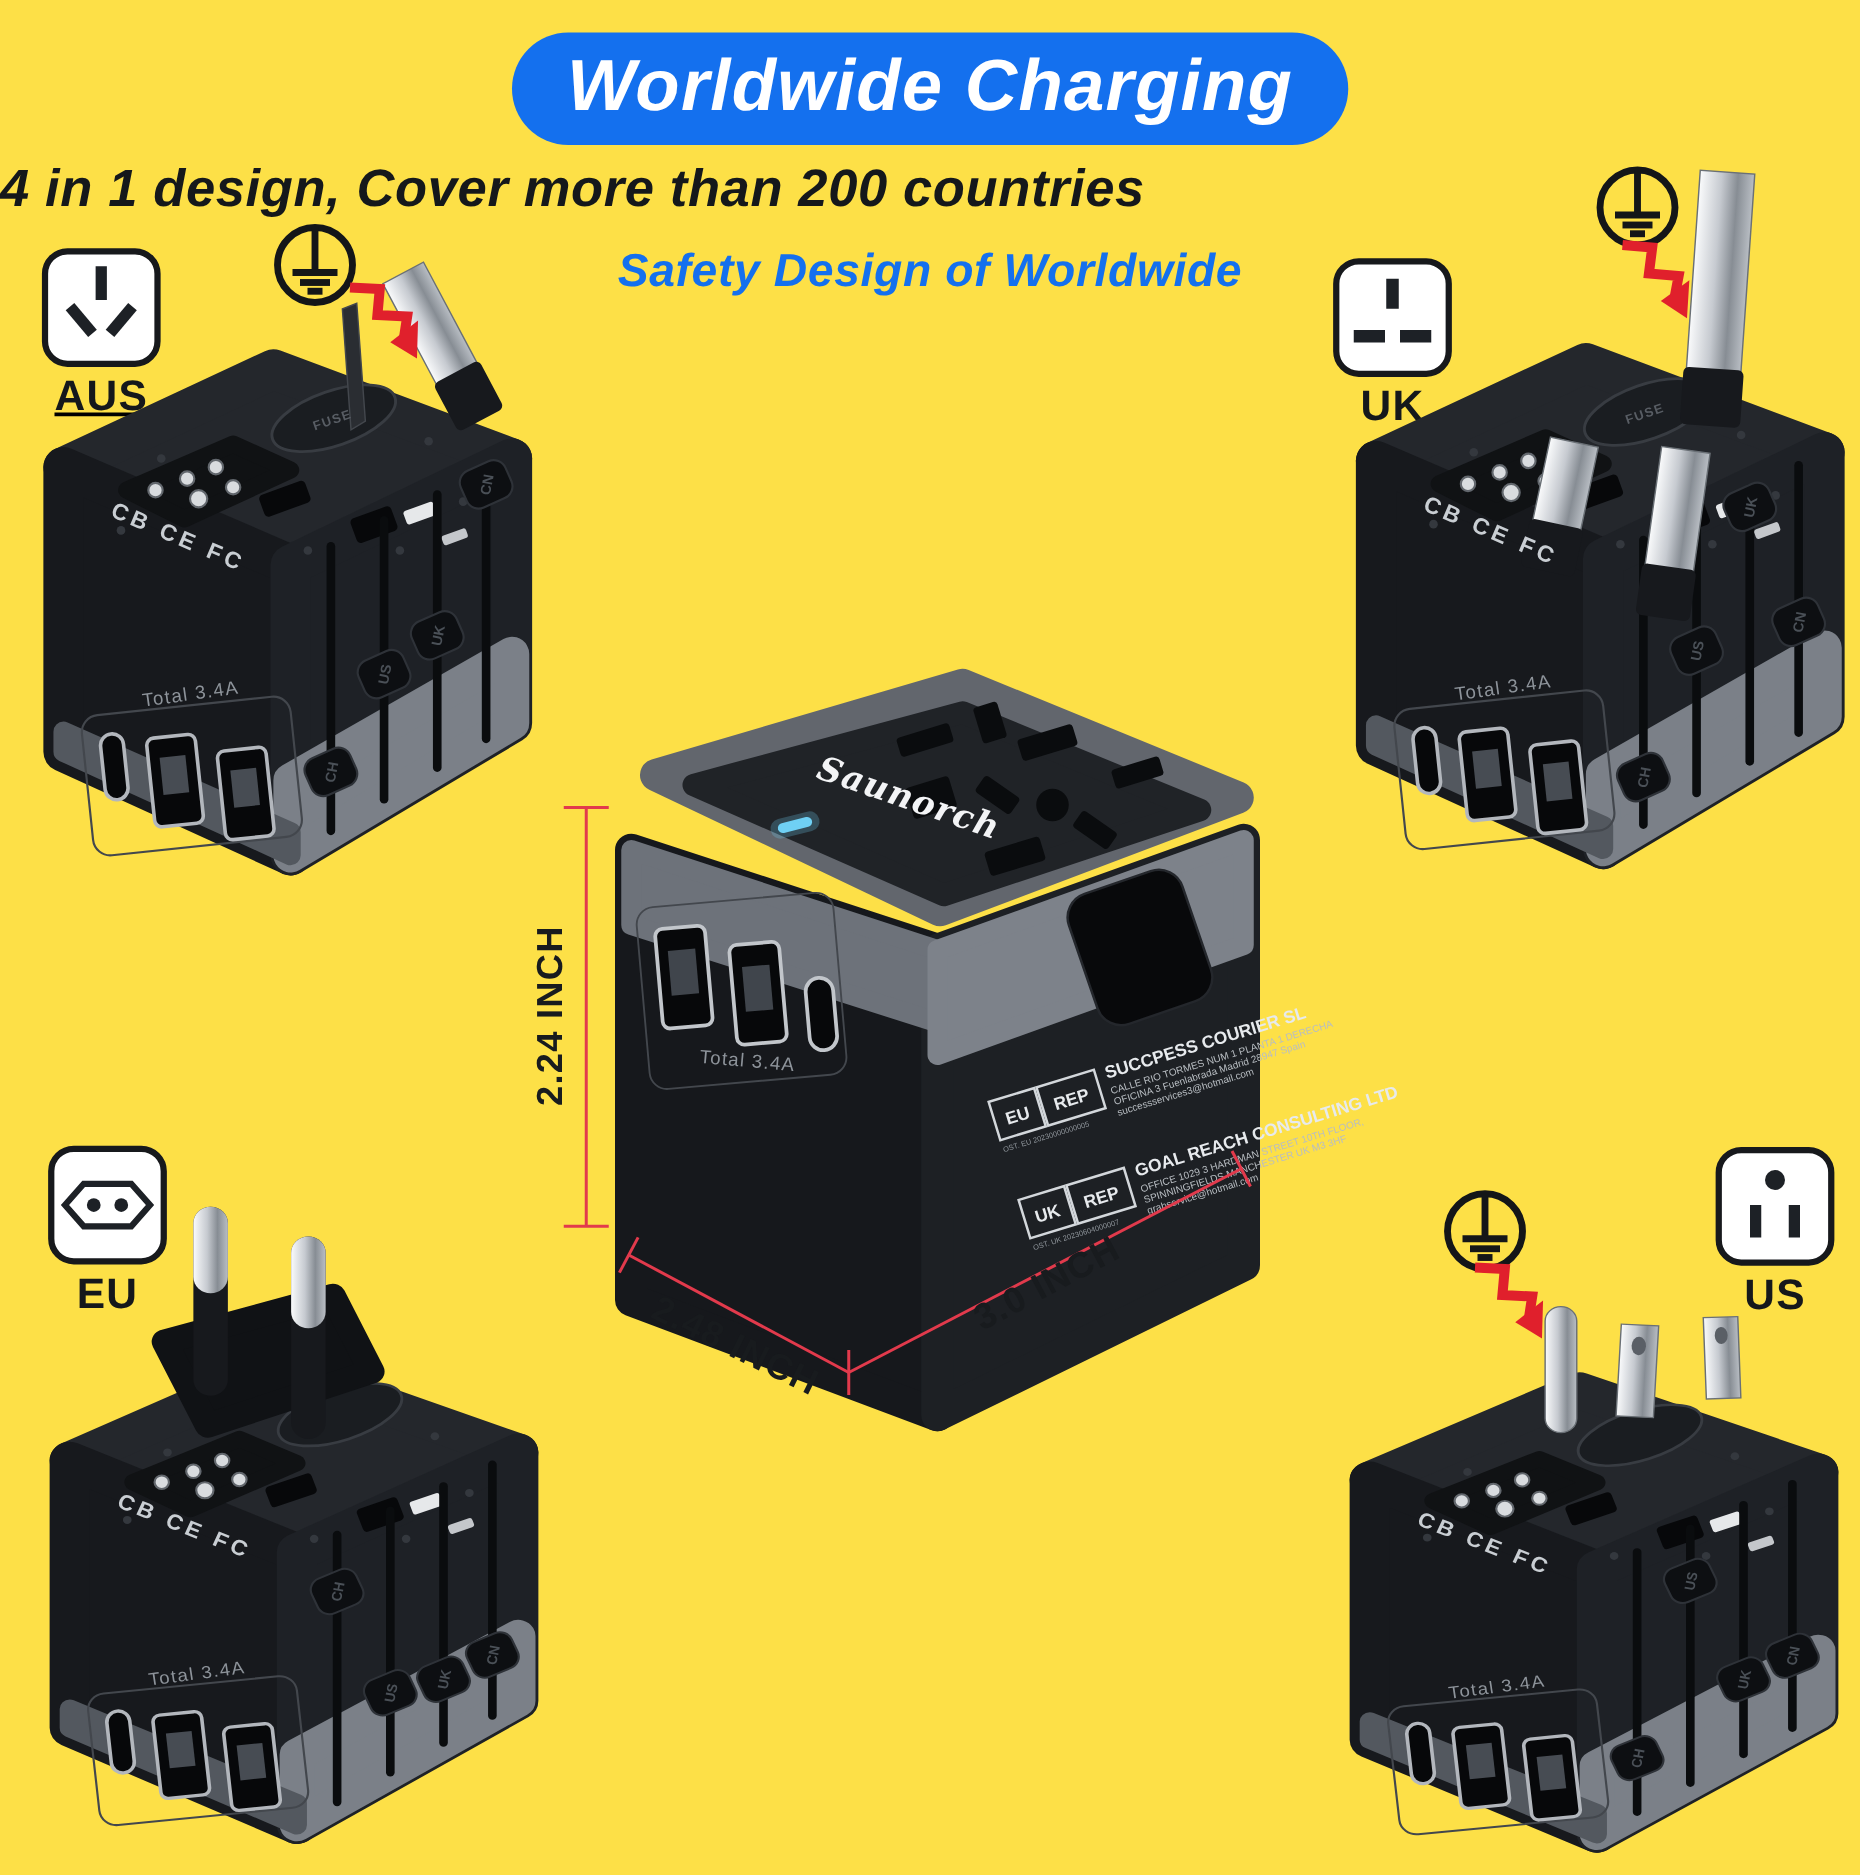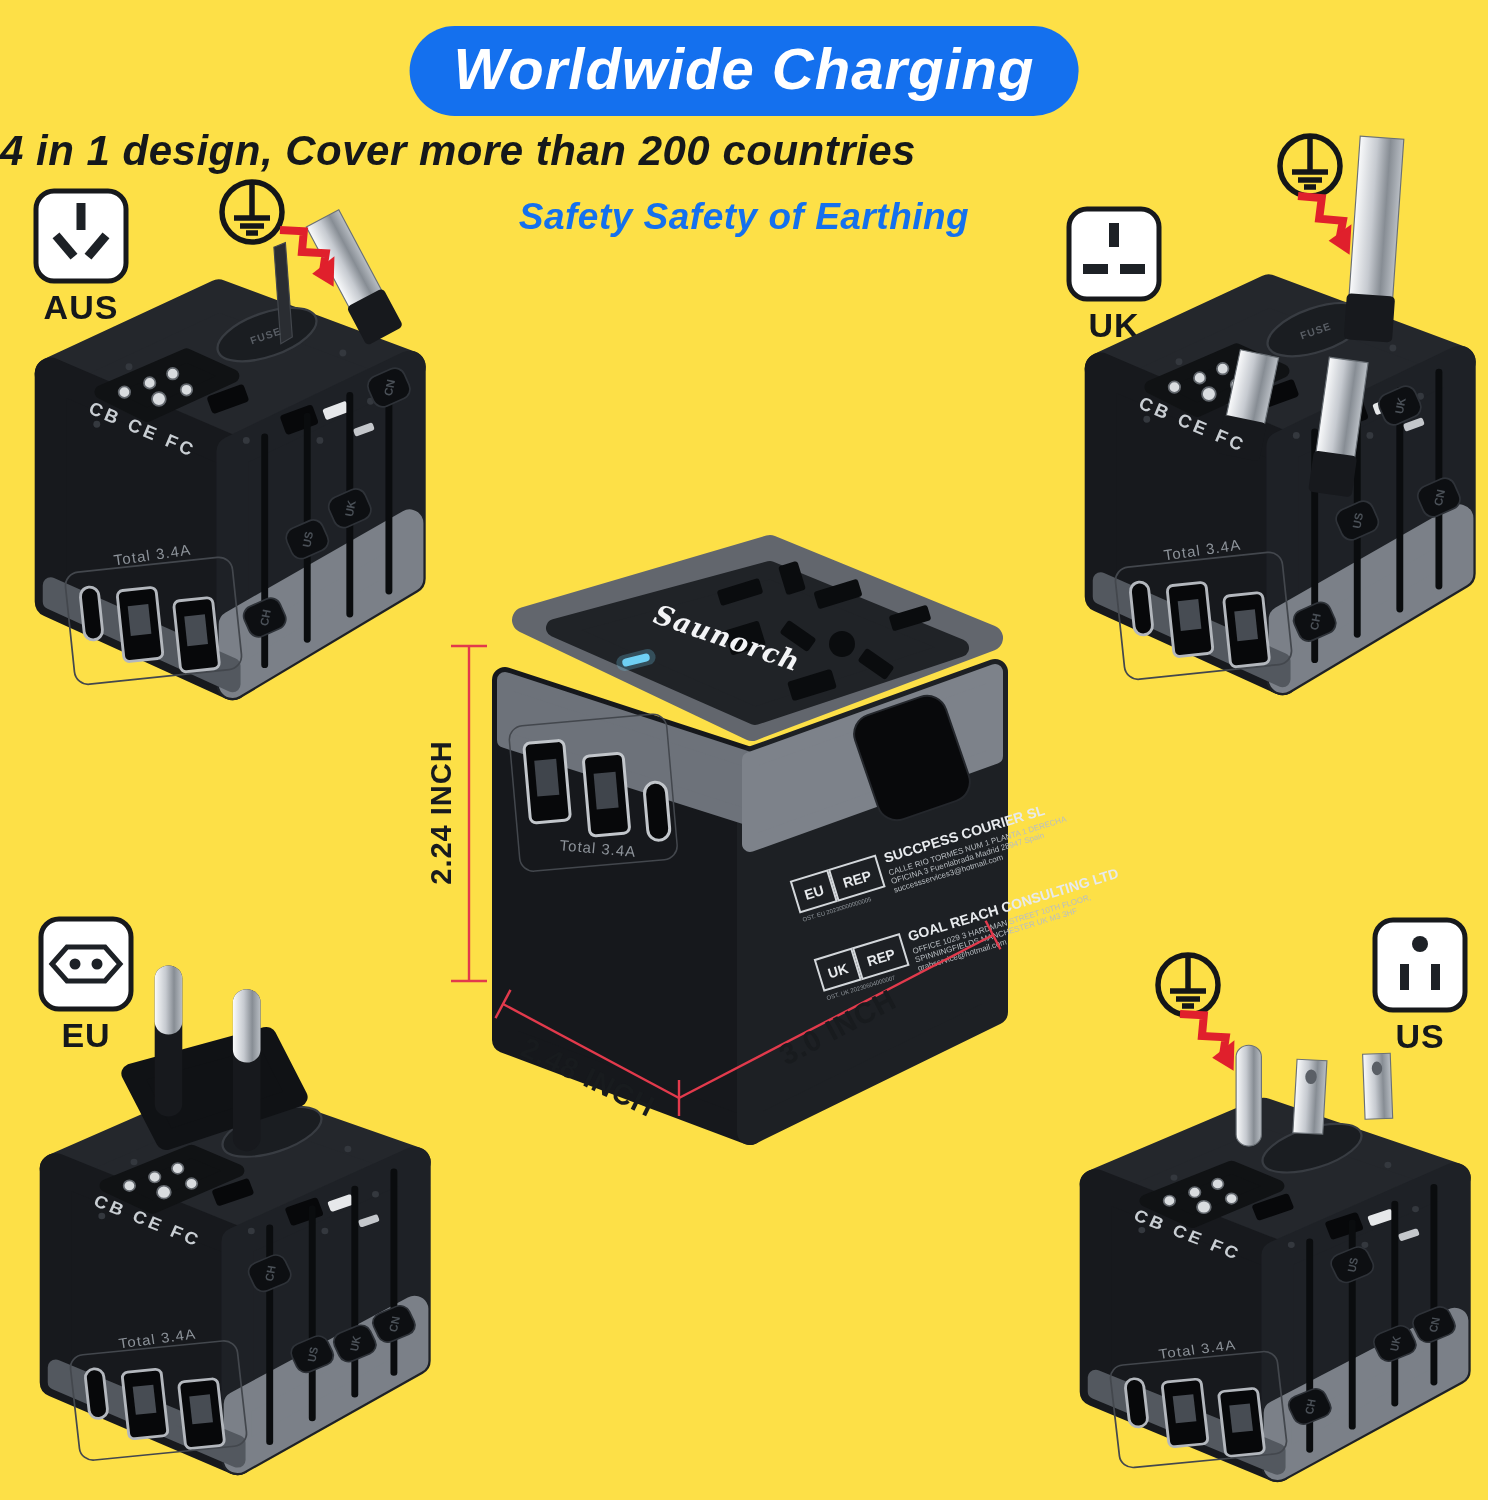--- a/index.html
+++ b/index.html
@@ -19,21 +19,21 @@
     font:italic 700 42px/1 "Liberation Sans",sans-serif;color:#15181b;letter-spacing:.5px;
   }
   .tagline{
     position:absolute;left:0;right:0;top:198px;text-align:center;
     font:italic 700 37px/1 "Liberation Sans",sans-serif;color:#1470ee;letter-spacing:.5px;
   }
   
   .plug-card{position:absolute;width:96px;}
   .plug-card svg{display:block;}
   .plug-label{margin-top:6px;text-align:center;font:600 34px/1 "Liberation Sans",sans-serif;color:#15181b;letter-spacing:1px;}
-  #card-aus{left:33px;top:188px;}
+  #card-aus{left:33px;top:198px;text-decoration:underline;}
   #card-uk{left:1066px;top:206px;}
   #card-eu{left:38px;top:916px;}
   #card-us{left:1372px;top:917px;}
   
   .scene{position:absolute;left:0;top:0;}
   .track{stroke:#0a0c0e;stroke-width:6;stroke-linecap:round;}
   .knob-rect{fill:#0d0f12;stroke:#2e3238;stroke-width:1.5;}
   .knob-label{font:700 10px "Liberation Sans",sans-serif;fill:#4a5057;text-anchor:middle;}
   .cert{font:700 16px "Liberation Sans",sans-serif;fill:#c9ced3;letter-spacing:3px;}
   .fuse-t{font:700 9px "Liberation Sans",sans-serif;fill:#585d64;letter-spacing:1px;text-anchor:middle;}
@@ -55,21 +55,21 @@
 </style>
 </head>
 <body>
 
 <div class="canvas">
 
   <div class="title-pill">
     <span>Worldwide Charging</span>
   </div>
   <div class="subtitle">4 in 1 design, Cover more than 200 countries</div>
-  <div class="tagline">Safety Safety of Earthing</div>
+  <div class="tagline">Safety Design of Worldwide</div>
 
   <div class="plug-card" id="card-aus">
     <svg width="96" height="96" viewBox="0 0 96 96">
       <rect x="3" y="3" width="90" height="90" rx="18" fill="#ffffff" stroke="#17191c" stroke-width="5"></rect>
       <rect x="43.5" y="15" width="9" height="27" fill="#1d2126"></rect>
       <g transform="translate(32,58) rotate(-40)">
           <rect x="-4.5" y="-14" width="9" height="28" fill="#1d2126"></rect>
         </g>
       <g transform="translate(64,58) rotate(40)">
           <rect x="-4.5" y="-14" width="9" height="28" fill="#1d2126"></rect>

